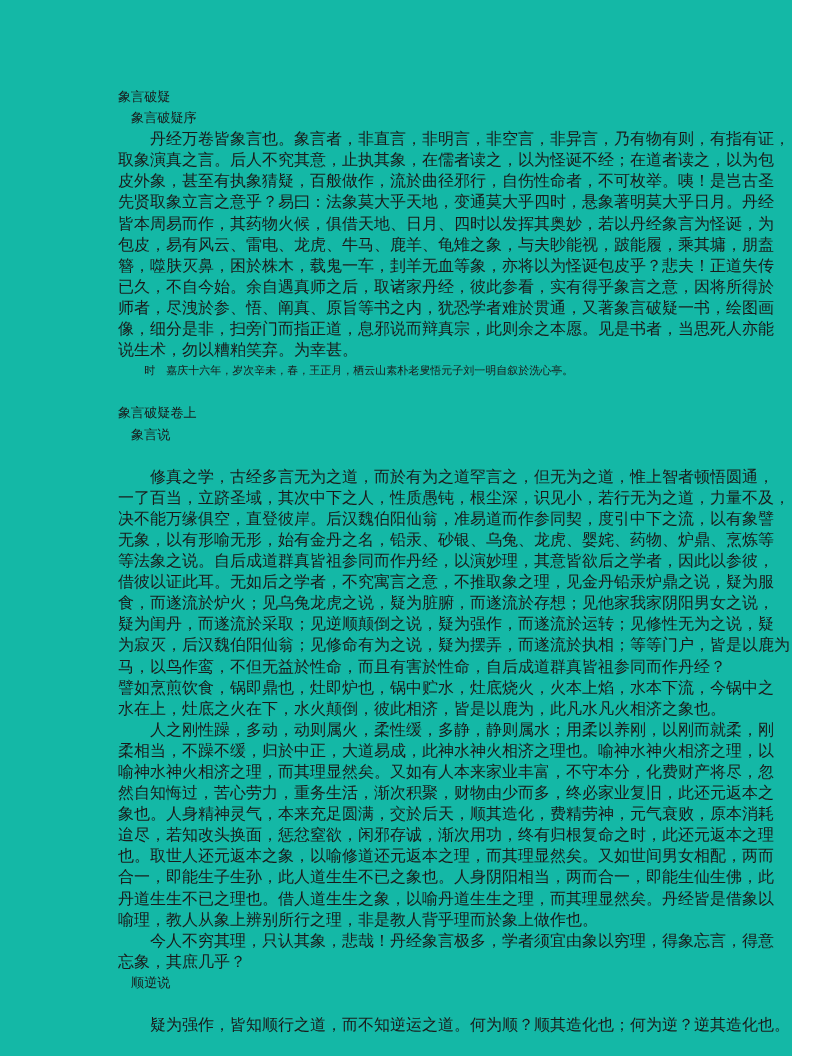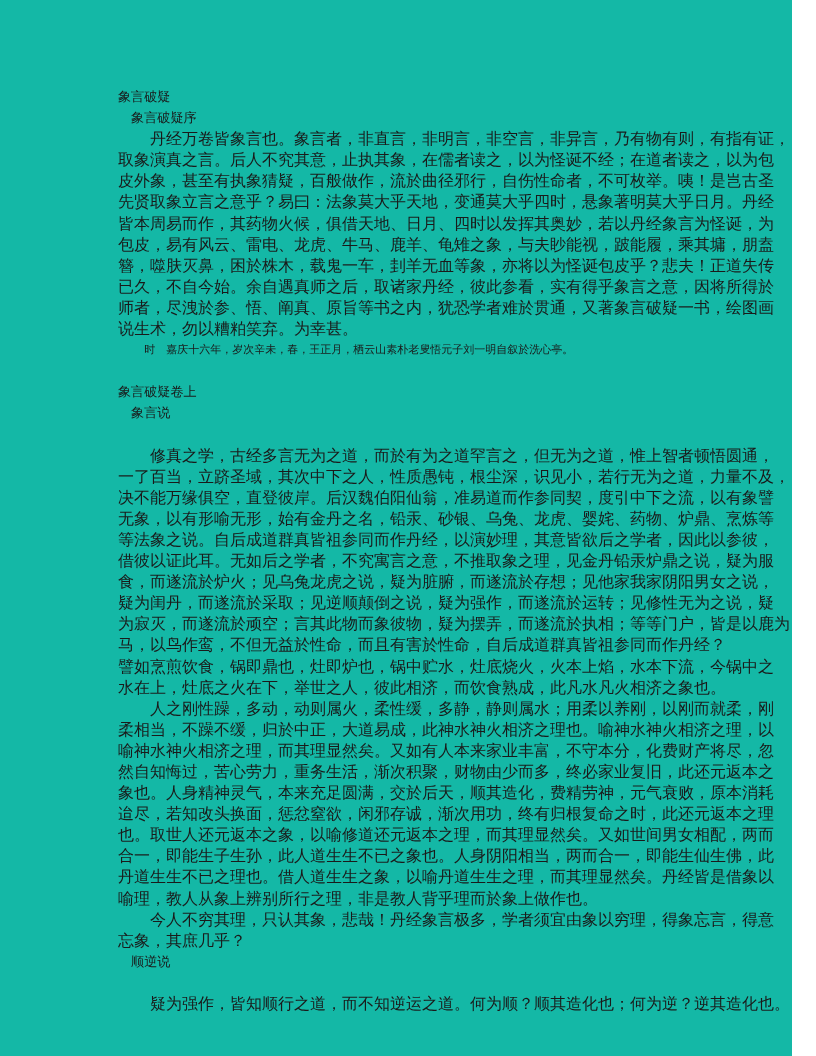--- a/index.html
+++ b/index.html
@@ -71,44 +71,45 @@
 
     <div class="line just">　　丹经万卷皆象言也。象言者，非直言，非明言，非空言，非异言，乃有物有则，有指有证，</div>
     <div class="line just">取象演真之言。后人不究其意，止执其象，在儒者读之，以为怪诞不经；在道者读之，以为包</div>
     <div class="line just">皮外象，甚至有执象猜疑，百般做作，流於曲径邪行，自伤性命者，不可枚举。咦！是岂古圣</div>
     <div class="line just">先贤取象立言之意乎？易曰：法象莫大乎天地，变通莫大乎四时，悬象著明莫大乎日月。丹经</div>
     <div class="line just">皆本周易而作，其药物火候，俱借天地、日月、四时以发挥其奥妙，若以丹经象言为怪诞，为</div>
     <div class="line just">包皮，易有风云、雷电、龙虎、牛马、鹿羊、龟雉之象，与夫眇能视，跛能履，乘其墉，朋盍</div>
     <div class="line just">簪，噬肤灭鼻，困於株木，载鬼一车，刲羊无血等象，亦将以为怪诞包皮乎？悲夫！正道失传</div>
     <div class="line just">已久，不自今始。余自遇真师之后，取诸家丹经，彼此参看，实有得乎象言之意，因将所得於</div>
     <div class="line just">师者，尽洩於参、悟、阐真、原旨等书之内，犹恐学者难於贯通，又著象言破疑一书，绘图画</div>
+    <div class="line just">像，细分是非，扫旁门而指正道，息邪说而辩真宗，此则余之本愿。见是书者，当思死人亦能</div>
     <div class="line last">说生术，勿以糟粕笑弃。为幸甚。</div>
 
     <div class="sig">时　嘉庆十六年，岁次辛未，春，王正月，栖云山素朴老叟悟元子刘一明自叙於洗心亭。</div>
 
     <div class="blank"></div>
 
     <div class="heading ind1">象言破疑卷上</div>
     <div class="heading ind2">象言说</div>
 
     <div class="blank"></div>
 
     <div class="line just">　　修真之学，古经多言无为之道，而於有为之道罕言之，但无为之道，惟上智者顿悟圆通，</div>
     <div class="line just">一了百当，立跻圣域，其次中下之人，性质愚钝，根尘深，识见小，若行无为之道，力量不及，</div>
     <div class="line just">决不能万缘俱空，直登彼岸。后汉魏伯阳仙翁，准易道而作参同契，度引中下之流，以有象譬</div>
     <div class="line just">无象，以有形喻无形，始有金丹之名，铅汞、砂银、乌兔、龙虎、婴姹、药物、炉鼎、烹炼等</div>
     <div class="line just">等法象之说。自后成道群真皆祖参同而作丹经，以演妙理，其意皆欲后之学者，因此以参彼，</div>
     <div class="line just">借彼以证此耳。无如后之学者，不究寓言之意，不推取象之理，见金丹铅汞炉鼎之说，疑为服</div>
     <div class="line just">食，而遂流於炉火；见乌兔龙虎之说，疑为脏腑，而遂流於存想；见他家我家阴阳男女之说，</div>
     <div class="line just">疑为闺丹，而遂流於采取；见逆顺颠倒之说，疑为强作，而遂流於运转；见修性无为之说，疑</div>
-    <div class="line just">为寂灭，而遂流於顽空；言其此物而象彼物，疑为摆弄，而遂流於执相；等等门户，皆是以鹿为</div>
+    <div class="line just">为寂灭，后汉魏伯阳仙翁；见修命有为之说，疑为摆弄，而遂流於执相；等等门户，皆是以鹿为</div>
     <div class="line last">马，以鸟作鸾，不但无益於性命，而且有害於性命，自后成道群真皆祖参同而作丹经？</div>
 
     <div class="line just">譬如烹煎饮食，锅即鼎也，灶即炉也，锅中贮水，灶底烧火，火本上焰，水本下流，今锅中之</div>
-    <div class="line last">水在上，灶底之火在下，举世之人，彼此相济，而饮食熟成，此凡水凡火相济之象也。</div>
+    <div class="line last">水在上，灶底之火在下，水火颠倒，彼此相济，皆是以鹿为，此凡水凡火相济之象也。</div>
 
     <div class="line just">　　人之刚性躁，多动，动则属火，柔性缓，多静，静则属水；用柔以养刚，以刚而就柔，刚</div>
     <div class="line just">柔相当，不躁不缓，归於中正，大道易成，此神水神火相济之理也。喻神水神火相济之理，以</div>
     <div class="line just">喻神水神火相济之理，而其理显然矣。又如有人本来家业丰富，不守本分，化费财产将尽，忽</div>
     <div class="line just">然自知悔过，苦心劳力，重务生活，渐次积聚，财物由少而多，终必家业复旧，此还元返本之</div>
     <div class="line just">象也。人身精神灵气，本来充足圆满，交於后天，顺其造化，费精劳神，元气衰败，原本消耗</div>
     <div class="line just">迨尽，若知改头换面，惩忿窒欲，闲邪存诚，渐次用功，终有归根复命之时，此还元返本之理</div>
     <div class="line just">也。取世人还元返本之象，以喻修道还元返本之理，而其理显然矣。又如世间男女相配，两而</div>
     <div class="line just">合一，即能生子生孙，此人道生生不已之象也。人身阴阳相当，两而合一，即能生仙生佛，此</div>
     <div class="line just">丹道生生不已之理也。借人道生生之象，以喻丹道生生之理，而其理显然矣。丹经皆是借象以</div>

